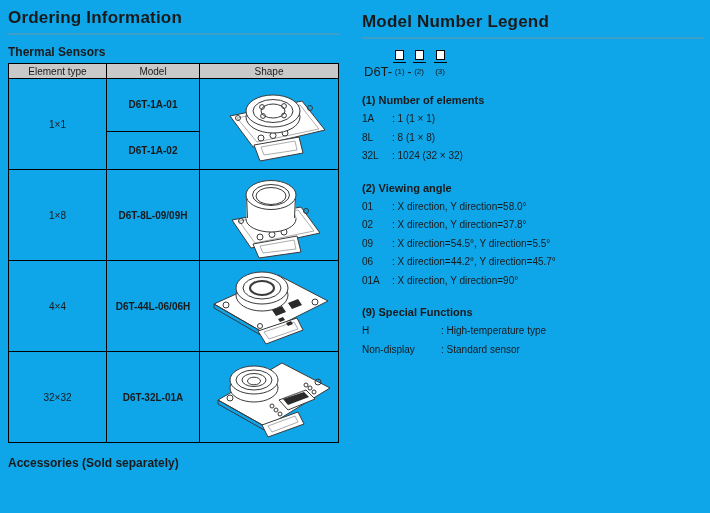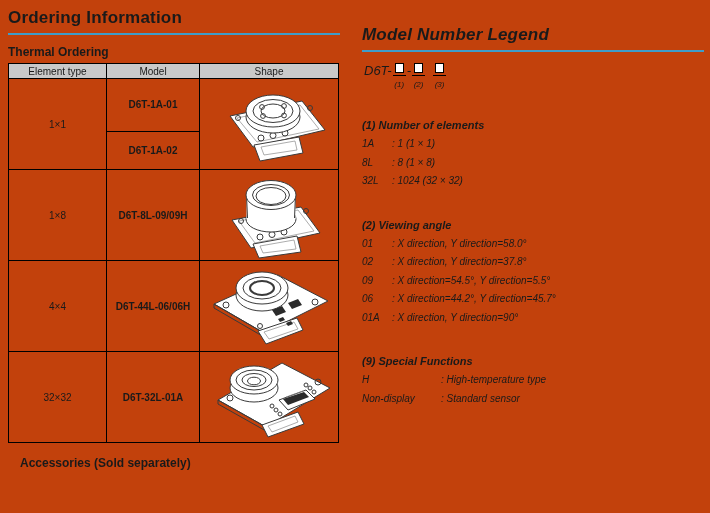--- a/index.html
+++ b/index.html
@@ -9,74 +9,74 @@
     --line:#000;
   }
   *{box-sizing:border-box;}
   html,body{margin:0;padding:0;background:#fff;}
   body{
     width:710px;height:513px;
     font-family:"Liberation Sans", sans-serif;
     color:var(--ink);
     -webkit-font-smoothing:antialiased;
   }
-  .page{position:relative;width:710px;height:513px;overflow:hidden;background:#c2410c;}
+  .page{position:relative;width:710px;height:513px;overflow:hidden;background:#0ea5e9;}
   .col-left{position:absolute;left:8px;top:4px;width:332px;}
-  .col-right{position:absolute;left:362px;top:21px;width:342px;font-style:italic;}
+  .col-right{position:absolute;left:362px;top:8px;width:342px;}
 
   .section-title{
     font-size:17px;font-weight:bold;margin:4px 0 5px 0;letter-spacing:.2px;
   }
   .rule{border:0;border-bottom:2px solid var(--blue);margin:0 0 10px 0;height:0;}
 
   .sub-heading{font-size:12px;font-weight:bold;margin:8px 0 4px 0;}
 
   table{border-collapse:collapse;table-layout:fixed;width:330px;}
   th,td{border:1px solid var(--line);font-size:10px;text-align:center;vertical-align:middle;padding:0;}
   th{background:var(--hdr-bg);font-weight:normal;height:15px;}
   td.model{font-weight:bold;}
   .shape-cell{padding:1px;}
   .shape-cell svg{display:block;margin:0 auto;}
 
-  .acc-heading{font-size:12px;font-weight:bold;margin:13px 0 4px 12px;}
+  .acc-heading{font-size:12px;font-weight:bold;margin:13px 0 4px 0;}
   .acc-table th{height:14px;}
   .acc-table td{height:15px;}
   .acc-table td.model{font-weight:bold;}
 
   
-  .model-code{display:flex;align-items:flex-start;margin:11px 0 0 2px;font-size:13px;line-height:13px;}
+  .model-code{display:flex;align-items:flex-end;margin:11px 0 0 2px;font-size:13px;line-height:13px;}
   .mc-text{display:inline-block;padding-top:1px;}
   .mc-pos{display:inline-flex;flex-direction:column;align-items:center;margin:0 1px;}
   .mc-boxwrap{border-bottom:1px solid var(--line);padding:0 2px 2px 2px;}
   .mc-box{display:block;width:9px;height:10px;border:1px solid var(--line);background:#fff;}
   .mc-num{font-size:8px;margin-top:2px;color:var(--ink);}
   .mc-gap{width:6px;}
 
-  .leg-sec{margin-top:28px;}
+  .leg-sec{margin-top:16px;}
   .leg-sec .leg-h{font-size:11px;font-weight:bold;margin:0 0 4px 0;}
   .leg-item{display:flex;font-size:10px;line-height:18.5px;}
   .leg-item .code{flex:none;width:30px;}
   .leg-sec.wide .code{width:79px;}
   .leg-item .desc{flex:1;}
 
   .drawing{stroke:#3a3a3a;fill:none;stroke-width:1;}
   .drawing .fillw{fill:#fff;}
   .drawing .filld{fill:#2b2b2b;stroke:none;}
   .drawing .thin{stroke:#8a8a8a;stroke-width:.7;}
 </style>
 </head>
 <body>
 
 <div class="page">
 
   <div class="col-left">
     <div class="section-title">Ordering Information</div>
     <hr class="rule">
 
-    <div class="sub-heading">Thermal Ordering</div>
+    <div class="sub-heading">Thermal Sensors</div>
 
     <table>
       <colgroup>
           <col style="width:98px">
           <col style="width:93px">
           <col style="width:139px">
         </colgroup>
       <tbody>
           <tr>
         <th>Element type</th>

